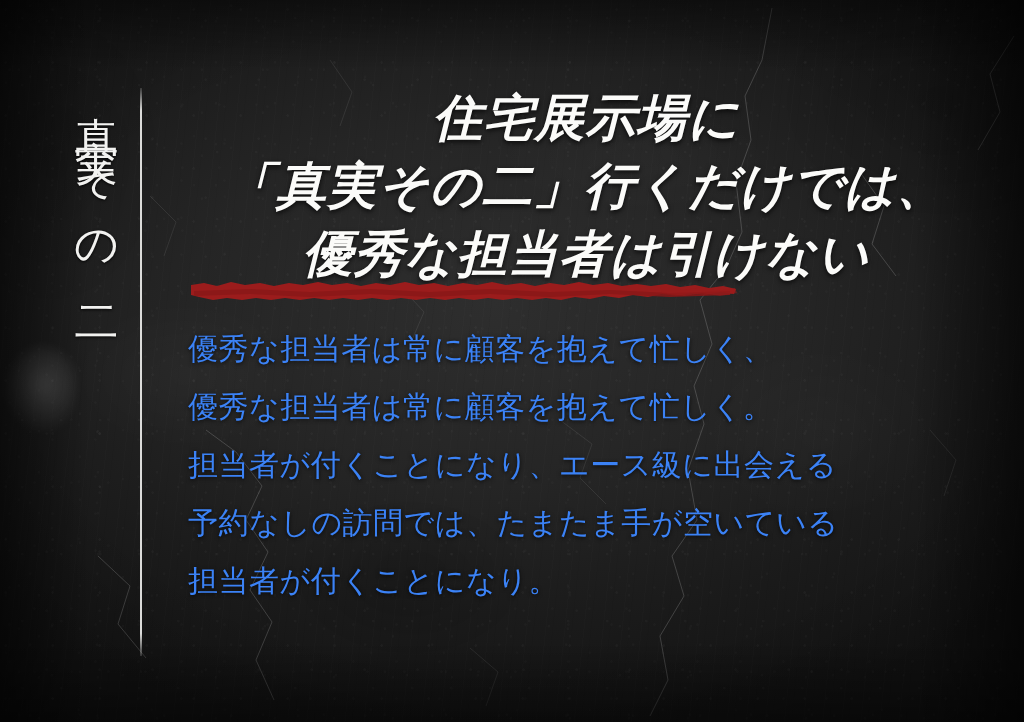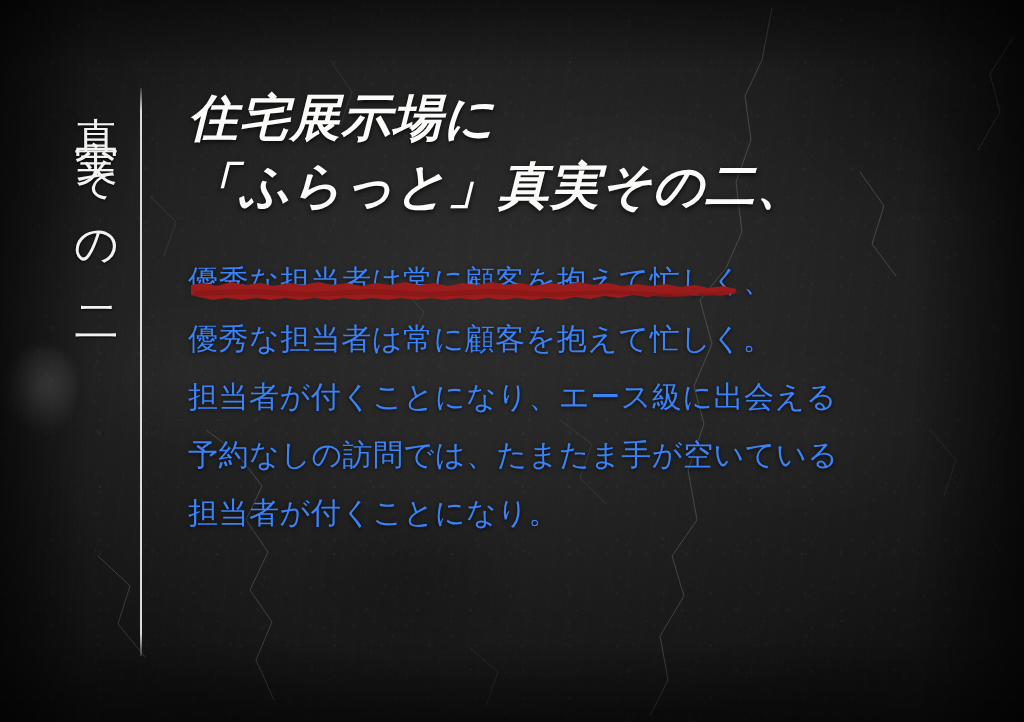--- a/index.html
+++ b/index.html
@@ -156,20 +156,21 @@
     font-family: "Liberation Serif", "DejaVu Serif", serif;
     font-weight: 700;
     font-style: italic;
     font-size: 50px;
     line-height: 68px;
     color: #fbfbf9;
     letter-spacing: 1px;
     white-space: nowrap;
     text-shadow: 0 2px 5px rgba(0,0,0,.75);
     margin: 0;
+    text-align: center;
   }
   .headline .hl-line { display: block; }
 
   
   .brush-underline {
     position: absolute;
     left: 2px;
     top: 197px;
     width: 548px;
     height: 20px;
@@ -226,21 +227,22 @@
   <div class="bg-vignette"></div>
 
   <div class="vlabel">真実その二</div>
 
   <div class="divider"></div>
 
   <div class="content">
 
     <h1 class="headline">
       <span class="hl-line">住宅展示場に</span>
-      <span class="hl-line">「ふらっと」真実その二、</span>
+      <span class="hl-line">「真実その二」行くだけでは、</span>
+      <span class="hl-line">優秀な担当者は引けない</span>
 
       <svg class="brush-underline" viewBox="0 0 548 20" preserveAspectRatio="none" aria-hidden="true">
         <path d="M1,4
                  L14,2 L27,5 L41,1 L55,4 L70,2 L84,5 L99,2 L113,4 L128,1
                  L142,4 L157,2 L171,5 L186,2 L200,4 L215,1 L229,4 L244,2
                  L258,5 L273,2 L287,4 L302,1 L316,4 L331,2 L345,5 L360,2
                  L374,4 L389,1 L403,4 L418,2 L432,5 L447,3 L461,5 L476,3
                  L490,6 L505,4 L519,7 L533,5 L546,8
                  L544,13 L530,11 L516,14 L501,12 L487,15 L472,13 L458,16
                  L443,14 L429,17 L414,15 L400,18 L385,16 L371,19 L356,17

